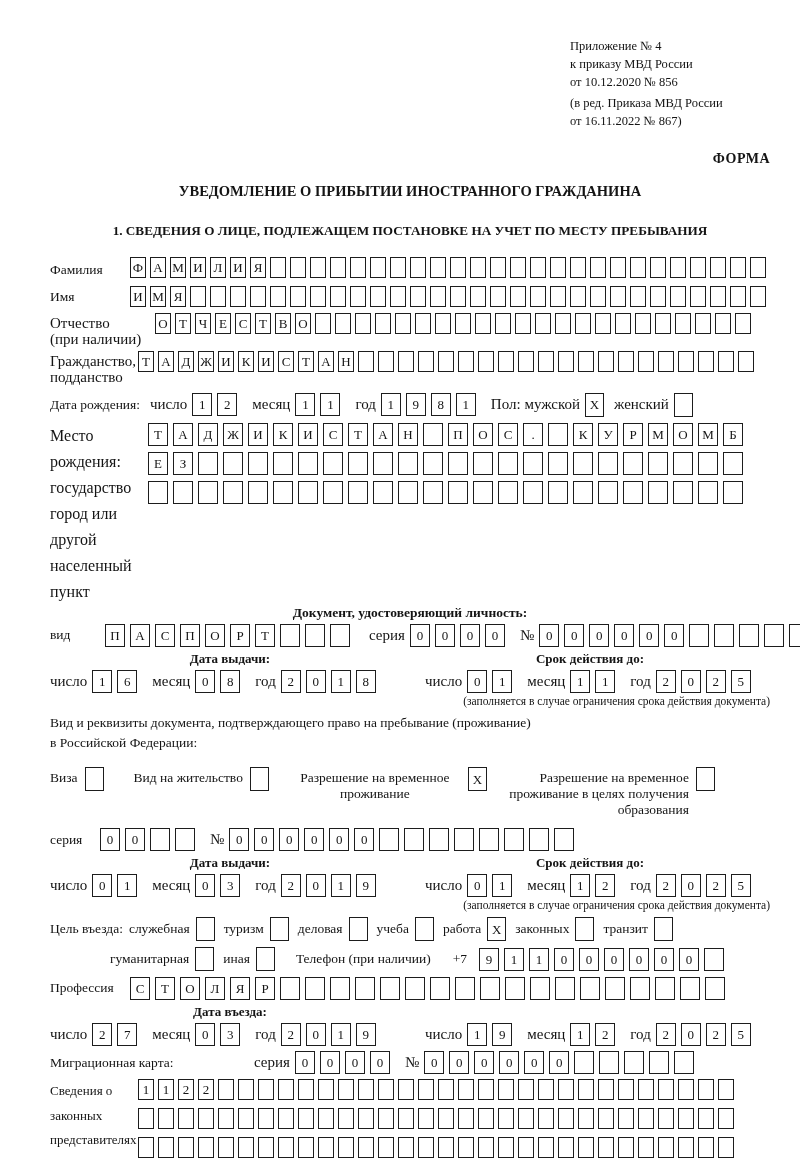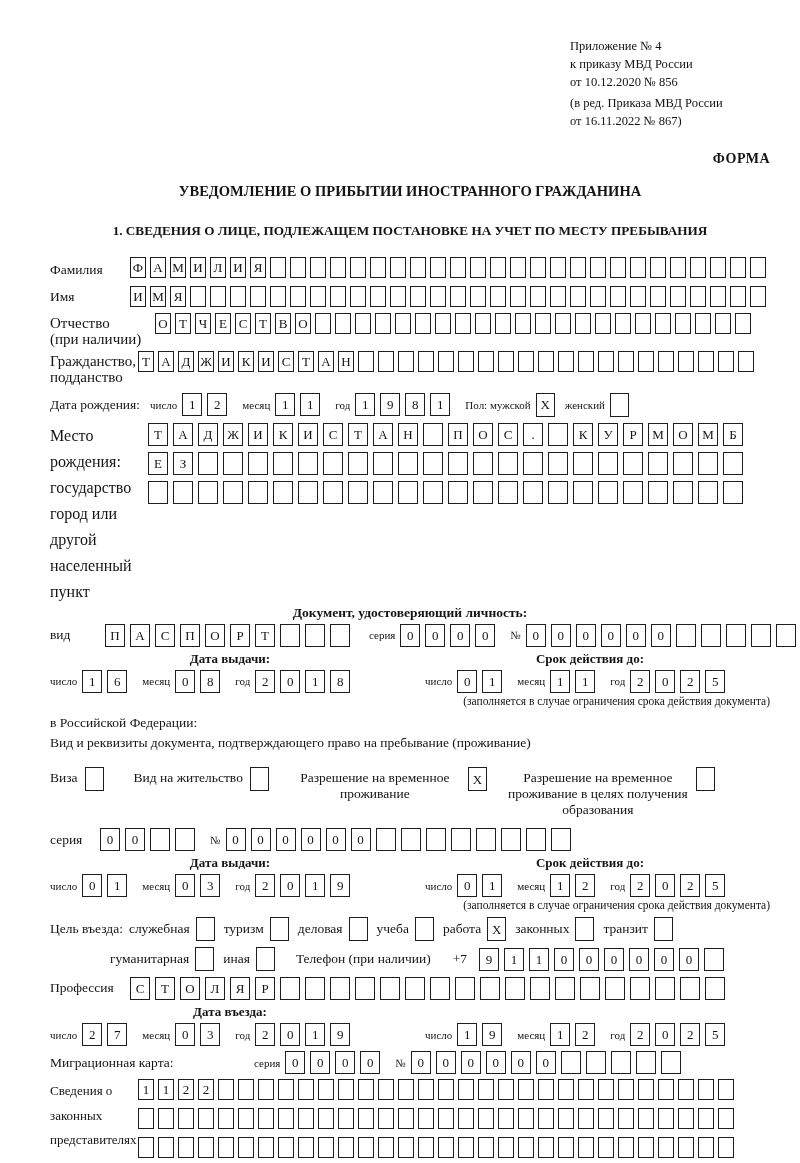--- a/index.html
+++ b/index.html
@@ -27,21 +27,21 @@
           font-size:13px; line-height:1; background:#fff; }
   .sm .cell { width:16px; height:21px; margin-right:4px; }
   .md .cell { width:20px; height:23px; margin-right:5px; }
   .chk .cell { width:19px; height:24px; }
 
   .mt22 { margin-top:18px;align-items:flex-end; } .mt8 { margin-top:8px; } .mt6 { margin-top:6px; } .mt4 { margin-top:4px; }
   .mt3 { margin-top:3px; } .mt10 { margin-top:10px; } .mt5 { margin-top:5px; }
 
   .inline { display:flex; align-items:center; font-size:13.5px; }
   .inline > span { flex:0 0 auto; }
-  .dlab { margin:0 5px 0 10px; font-size:11px; }
+  .dlab { margin:0 5px 0 10px; font-size:15px; }
   .dlab.first { margin-left:0; }
 
   
   .multirow { display:flex; }
   .bp-labels { width:98px; font-size:16px; line-height:26px; }
   .bp-rows .cells { margin-bottom:6px; }
   .center-bold { text-align:center; font-weight:bold; font-size:13.5px; }
 
   
   .datehead { display:flex; font-weight:bold; font-size:13px; }
@@ -51,21 +51,21 @@
   .dl-left { width:360px; display:flex; align-items:center; }
   .dl-right { display:flex; align-items:center; margin-left:15px; }
   .small-note { text-align:right; font-size:11.5px; margin-top:2px; }
 
   .para { font-size:13.5px; line-height:1.55; margin-top:6px; }
 
   .permit-row { display:flex; align-items:flex-start; margin-top:13px; font-size:13.5px; }
   .permit-row .plab { padding-top:3px; }
   .permit-row .cells { margin-left:7px; }
   .pw170 { width:172px; text-align:center; line-height:16px; padding-top:3px; }
-  .pw185 { width:182px; text-align:center; line-height:16px; padding-top:3px; }
+  .pw185 { width:182px; text-align:right; line-height:16px; padding-top:3px; }
   .ml30 { margin-left:30px; } .ml20 { margin-left:20px; } .ml14 { margin-left:14px; }
 
   .purpose { display:flex; align-items:center; font-size:13.5px; }
   .purpose .cells { margin-left:6px; margin-right:9px; }
 
   .reps-labels { width:88px; font-size:13px; line-height:24.5px; }
   .reps-right .cells { margin-bottom:8px; }
 </style>
 </head>
 <body>
@@ -437,22 +437,22 @@
           <span class="cell">2</span>
           <span class="cell">0</span>
           <span class="cell">2</span>
           <span class="cell">5</span>
         </span>
     </div>
   </div>
   <div class="small-note">(заполняется в случае ограничения срока действия документа)</div>
 
   <div class="para">
+    <div>Вид и реквизиты документа, подтверждающего право на пребывание (проживание)</div>
     <div>в Российской Федерации:</div>
-    <div>Вид и реквизиты документа, подтверждающего право на пребывание (проживание)</div>
   </div>
 
   <div class="permit-row">
     <span class="plab">Виза</span>
     <span class="cells chk">
         <span class="cell"></span>
       </span>
     <span class="plab ml30">Вид на жительство</span>
     <span class="cells chk">
         <span class="cell"></span>

